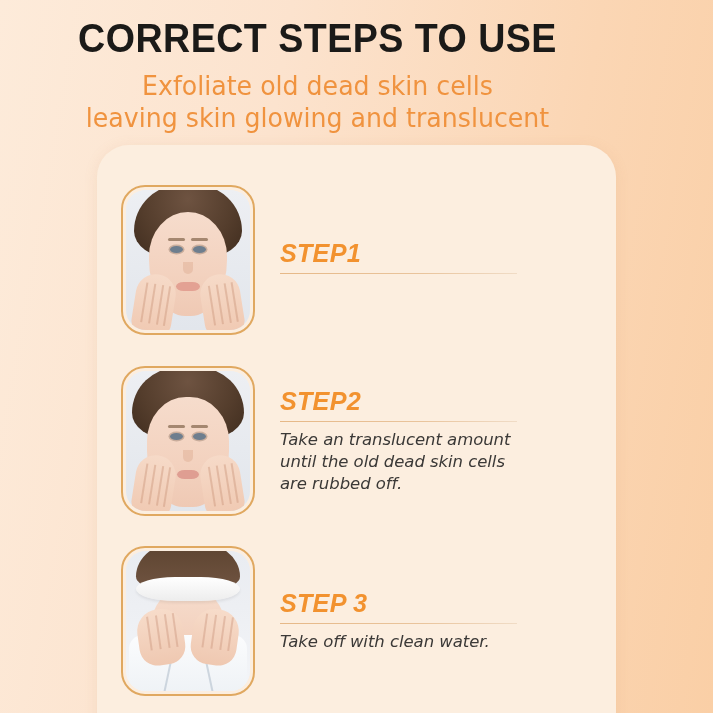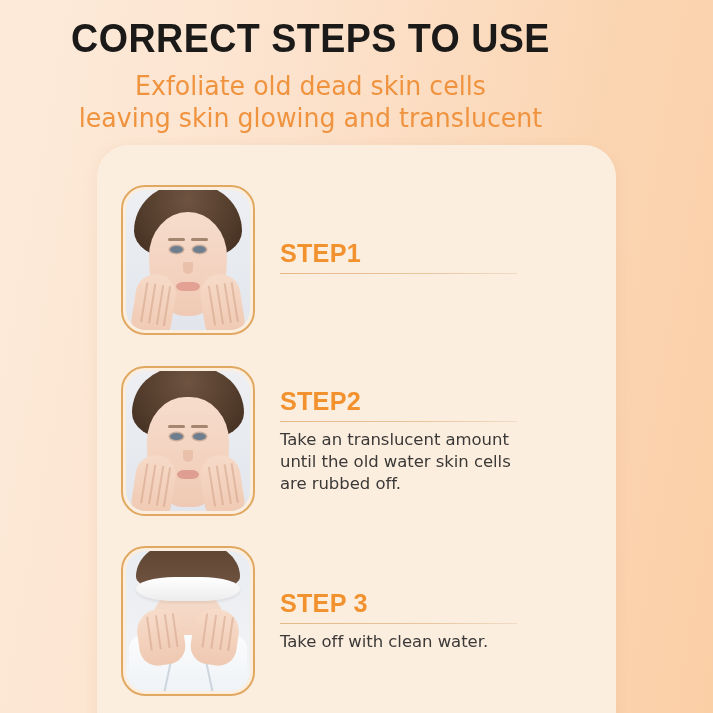--- a/index.html
+++ b/index.html
@@ -17,21 +17,21 @@
     position: relative;
     width: 713px;
     height: 713px;
     background: linear-gradient(100deg, #FDEBDA 0%, #FCE3CE 35%, #FBD6B4 72%, #FACFA6 100%);
     overflow: hidden;
   }
 
   
   .header {
     position: absolute;
-    left: 9px;
+    left: 16px;
     top: 0;
     width: 603px;
     text-align: center;
   }
   .title {
     margin: 0;
     padding-top: 16px;
     font-family: "Liberation Sans Narrow", "Liberation Sans", sans-serif;
     font-size: 40px;
     font-weight: bold;
@@ -72,20 +72,21 @@
     width: 100%;
     height: 100%;
     box-sizing: border-box;
     padding: 24px 24px 0 24px;
   }
 
   .step-row {
     display: flex;
     align-items: center;
     height: 180px;
+    font-style: italic;
   }
   .step-row.row-1 { height: 182px; }
   .step-row.row-2 { height: 180px; }
   .step-row.row-3 { height: 180px; }
 
   
   .photo-frame {
     position: relative;
     flex: 0 0 auto;
     width: 134px;
@@ -351,21 +352,21 @@
                 <i></i>
                 <i></i>
               </div>
           </div>
         </div>
         <div class="step-text">
           <h2 class="step-heading">STEP2</h2>
           <div class="step-rule"></div>
           <p class="step-desc">
             <span class="dl">Take an translucent amount</span>
-            <span class="dl">until the old water skin cells</span>
+            <span class="dl">until the old dead skin cells</span>
             <span class="dl">are rubbed off.</span>
           </p>
         </div>
       </div>
 
       <div class="step-row row-3">
         <div class="photo-frame">
           <div class="photo v3">
             <div class="ph-bg"></div>
             <div class="ph-hair"></div>

